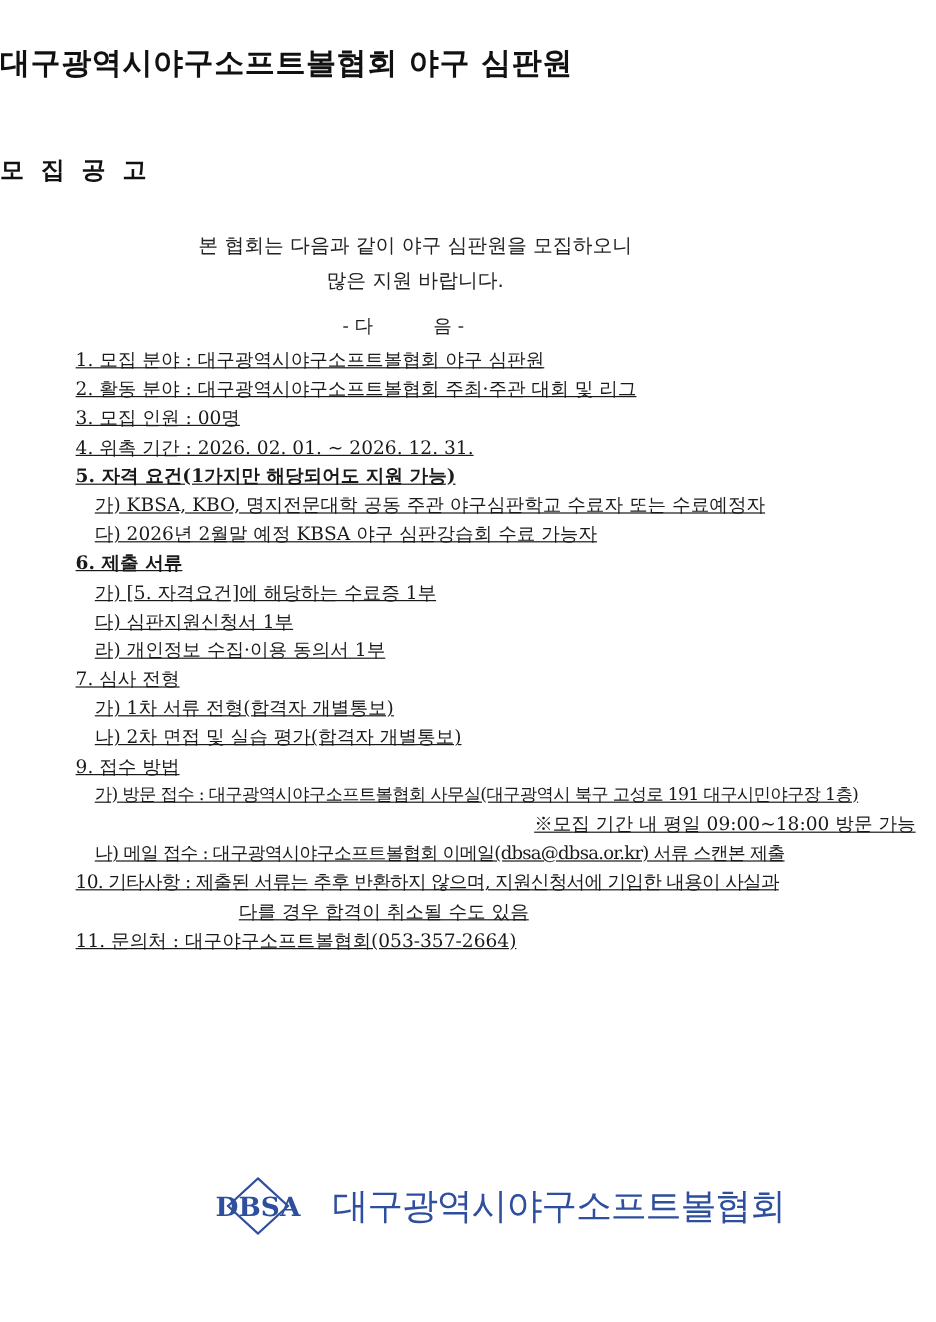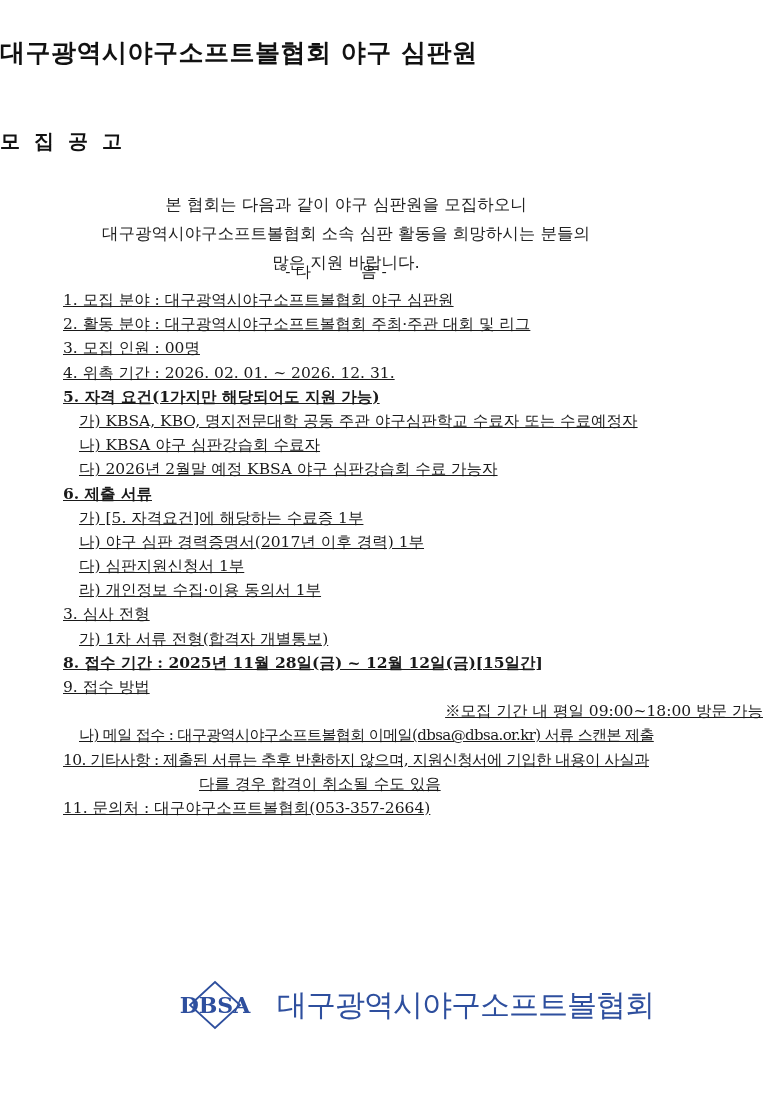--- a/index.html
+++ b/index.html
@@ -27,51 +27,49 @@
                font-size:30px; font-weight:normal; margin-left:17px; letter-spacing:-1px; }
 </style>
 </head>
 <body>
 
 <div class="title t1">대구광역시야구소프트볼협회 야구 심판원</div>
 <div class="title t2">모집공고</div>
 
 <div class="intro">
   <div>본 협회는 다음과 같이 야구 심판원을 모집하오니</div>
-  <div>대구광역시야구소프트볼협회 소속 심판 활동을 희망하시는 분들의</div>
   <div>많은 지원 바랍니다.</div>
 </div>
 
 <div class="next">
   <span>- 다</span><span style="width:50px"></span><span>음 -</span>
 </div>
 
 <div class="list">
   <div class="line">1. 모집 분야 : 대구광역시야구소프트볼협회 야구 심판원</div>
   <div class="line">2. 활동 분야 : 대구광역시야구소프트볼협회 주최·주관 대회 및 리그</div>
   <div class="line">3. 모집 인원 : 00명</div>
   <div class="line">4. 위촉 기간 : 2026. 02. 01. ~ 2026. 12. 31.</div>
 
   <div class="line bold">5. 자격 요건(1가지만 해당되어도 지원 가능)</div>
   <div class="line sub">가) KBSA, KBO, 명지전문대학 공동 주관 야구심판학교 수료자 또는 수료예정자</div>
-  <div class="line sub">나) KBSA 야구 심판강습회 수료자</div>
   <div class="line sub">다) 2026년 2월말 예정 KBSA 야구 심판강습회 수료 가능자</div>
 
   <div class="line bold">6. 제출 서류</div>
   <div class="line sub">가) [5. 자격요건]에 해당하는 수료증 1부</div>
-  <div class="line sub">나) 야구 심판 경력증명서(2017년 이후 경력) 1부</div>
   <div class="line sub">다) 심판지원신청서 1부</div>
   <div class="line sub">라) 개인정보 수집·이용 동의서 1부</div>
 
-  <div class="line">3. 심사 전형</div>
+  <div class="line">7. 심사 전형</div>
   <div class="line sub">가) 1차 서류 전형(합격자 개별통보)</div>
+  <div class="line sub">나) 2차 면접 및 실습 평가(합격자 개별통보)</div>
 
-  <div class="line bold">8. 접수 기간  : 2025년 11월 28일(금) ~ 12월 12일(금)[15일간]</div>
 
   <div class="line">9. 접수 방법</div>
+  <div class="line sub compact" style="font-size:14.5px">가) 방문 접수 : 대구광역시야구소프트볼협회 사무실(대구광역시 북구 고성로 191 대구시민야구장 1층)</div>
   <div class="line sub2">※모집 기간 내 평일 09:00~18:00 방문 가능</div>
   <div class="line sub compact" style="font-size:15px">나) 메일 접수 : 대구광역시야구소프트볼협회 이메일(dbsa@dbsa.or.kr) 서류 스캔본 제출</div>
 
   <div class="line compact">10. 기타사항 : 제출된 서류는 추후 반환하지 않으며, 지원신청서에 기입한 내용이 사실과</div>
   <div class="line cont">다를 경우 합격이 취소될 수도 있음</div>
   <div class="line">11. 문의처 : 대구야구소프트볼협회(053-357-2664)</div>
 </div>
 
 <div class="logo">
   <div class="logo-mark">

